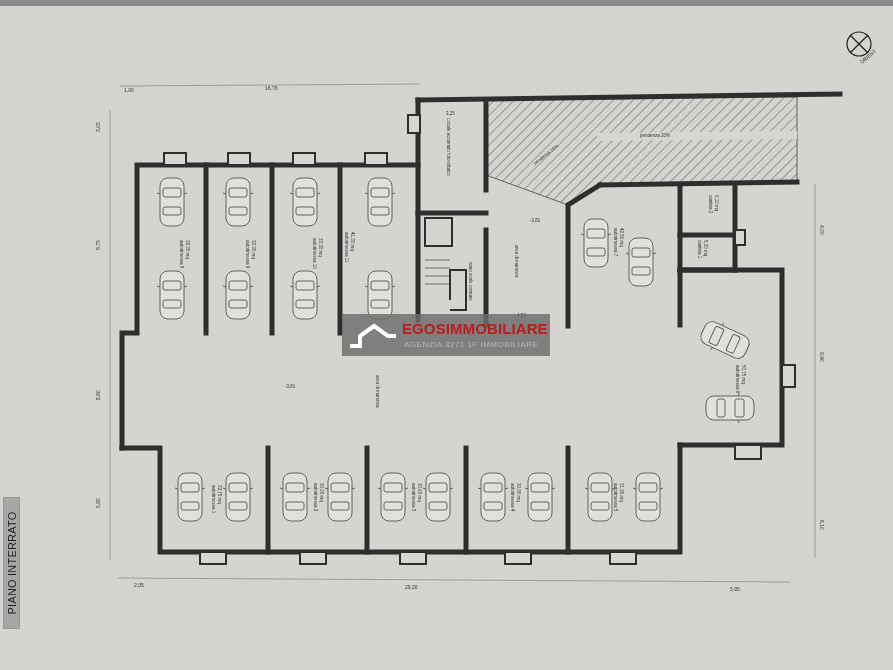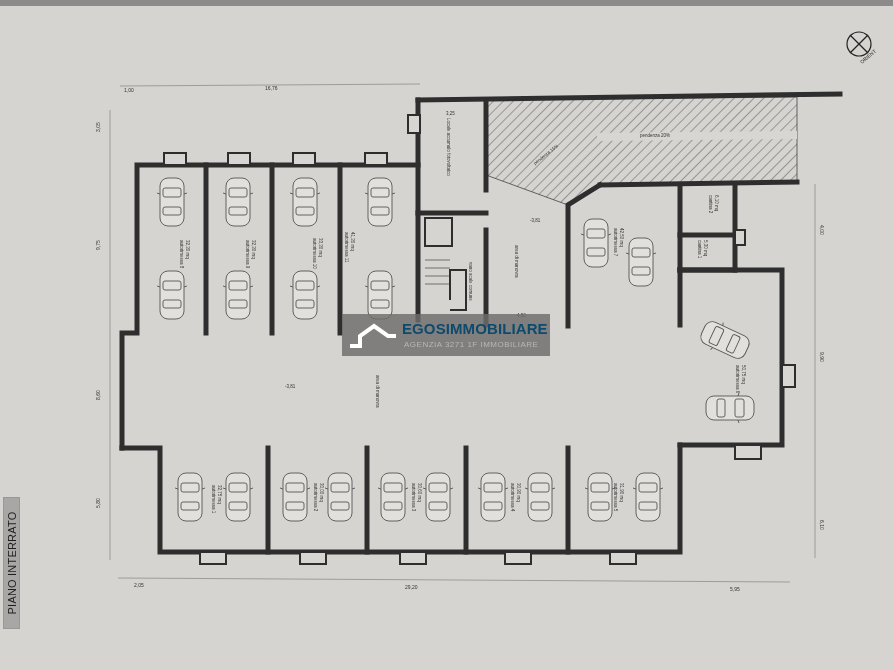--- a/index.html
+++ b/index.html
@@ -19,21 +19,21 @@
   .vlabel span {
     position:absolute; left:50%; top:50%;
     transform:translate(-50%,-50%) rotate(-90deg);
     white-space:nowrap; font-size:11px; color:#1e1e1e; letter-spacing:0.2px;
   }
   .watermark {
     position:absolute; left:342px; top:314px; width:208px; height:42px;
     background:rgba(110,108,106,0.82);
   }
   .watermark .brand {
-    position:absolute; left:60px; top:6px; color:#0c4a6e; font-size:15px; font-weight:bold; letter-spacing:0.1px;
+    position:absolute; left:60px; top:6px; color:#b91c1c; font-size:15px; font-weight:bold; letter-spacing:0.1px;
   }
   .watermark .sub {
     position:absolute; left:62px; top:26px; color:#b9b7b5; font-size:8px; letter-spacing:0.5px;
   }
   .watermark .house { position:absolute; left:6px; top:4px; }
   .dim { font-size:5px; fill:#333; font-family:"Liberation Sans", sans-serif; }
   .lbl { font-size:4.5px; fill:#333; font-family:"Liberation Sans", sans-serif; }
   .compass-text { font-size:5px; fill:#222; font-family:"Liberation Sans", sans-serif; }
 </style>
 </head>

